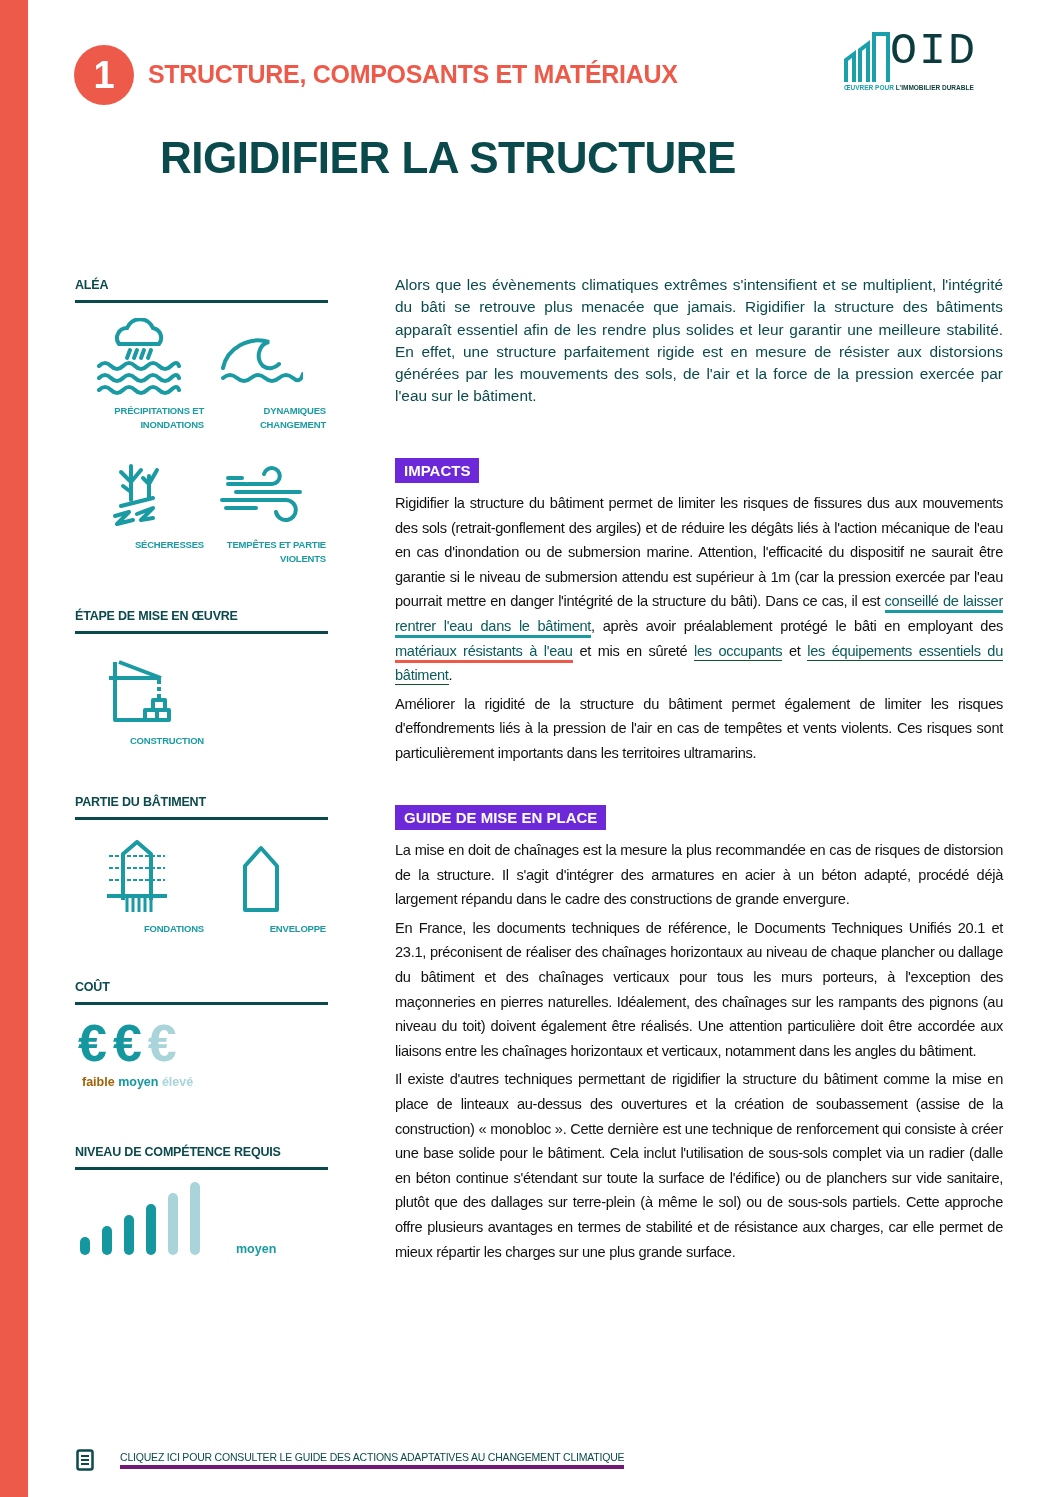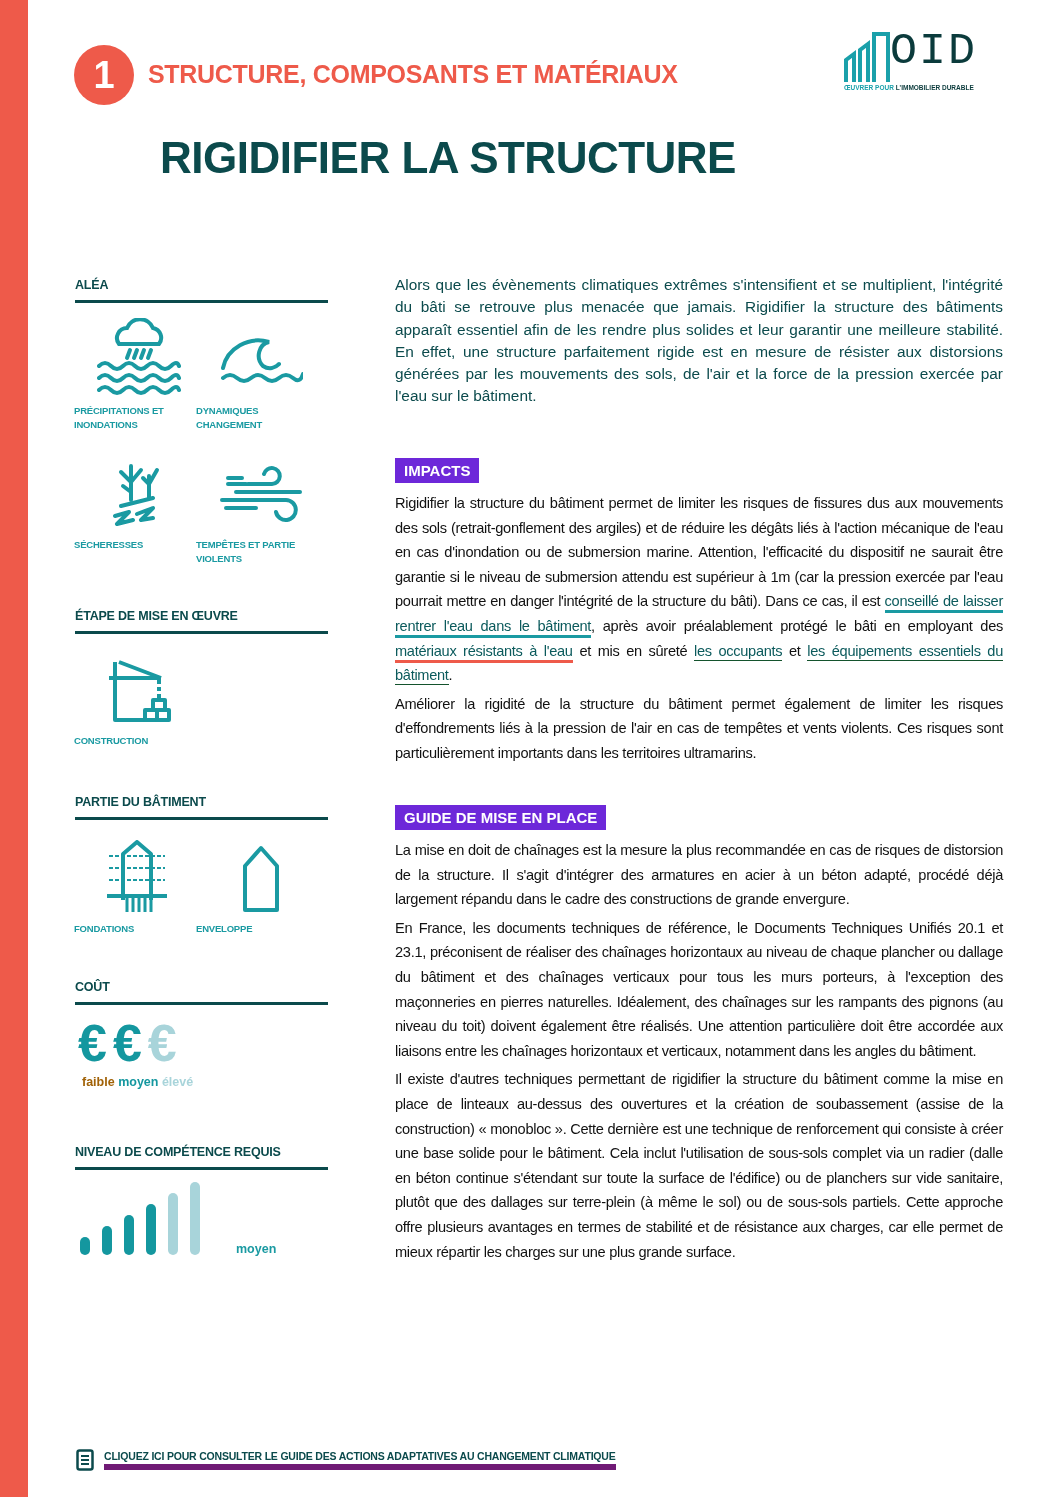--- a/index.html
+++ b/index.html
@@ -10,21 +10,21 @@
   .title { position:absolute; left:160px; top:133px; font-size:44px; font-weight:bold; color:#0b4a4c; letter-spacing:-0.5px; }
   .logo { position:absolute; left:844px; top:28px; width:150px; height:70px; }
   .logo .oid { position:absolute; left:46px; top:-2px; font-size:45px; color:#0b3b3c; font-family:Liberation Mono, monospace; letter-spacing:2px; }
   .logo .tag { position:absolute; left:0px; top:56px; font-size:6.5px; font-weight:bold; white-space:nowrap; }
   .logo .tag .t1 { color:#1aa0aa; }
   .logo .tag .t2 { color:#0b3b3c; }
 
   
   .lc { position:absolute; left:75px; width:253px; }
   .sec-h { font-size:12.5px; font-weight:bold; color:#0b4a4c; padding-bottom:8px; border-bottom:3px solid #0b4a4c; letter-spacing:-0.2px; }
-  .ic { position:absolute; text-align:left; width:130px; }
+  .ic { position:absolute; text-align:right; width:130px; }
   .ic svg { display:block; margin:0 auto; }
   .ic .lbl { font-size:9.5px; font-weight:bold; color:#1a9aa2; line-height:14px; margin-top:6px; letter-spacing:-0.2px; }
 
   .cost { position:absolute; left:78px; top:1017px; }
   .euro { display:inline-block; font-size:52px; font-weight:bold; line-height:52px; margin-right:6px; }
   .cost-labels { position:absolute; left:82px; top:1075px; font-size:12.5px; font-weight:bold; }
   .skill { position:absolute; left:80px; top:1185px; height:70px; width:140px; }
   .skill-bar { position:absolute; bottom:0; width:10px; border-radius:5px; }
   .skill-lbl { position:absolute; left:236px; top:1242px; font-size:12.5px; font-weight:bold; color:#1a9aa2; }
 
@@ -35,21 +35,21 @@
   .sh { display:inline-block; background:#6d28d9; color:#fff; font-size:15px; font-weight:bold; padding:4px 9px; }
   .body-text { font-size:14.6px; line-height:24.6px; color:#111; text-align:justify; letter-spacing:-0.3px; }
   .body-text p { margin:0 0 4px 0; }
   .body-text b { font-weight:normal; }
   .hl { color:#0b5a5c; text-decoration:none; padding-bottom:1px; }
   .hl-teal { border-bottom:3px solid #1a9aa2; }
   .hl-red { border-bottom:3px solid #ee5a4a; }
   .hl-mag { border-bottom:1px solid #14532d; }
 
   .footer { position:absolute; left:76px; top:1449px; display:flex; align-items:center; }
-  .footer-link { margin-left:10px; font-size:10.5px; font-weight:bold; color:#0b4a4c; border-bottom:6px solid #701a75; padding-bottom:2px; letter-spacing:-0.2px; }
+  .footer-link { margin-left:26px; font-size:10.5px; font-weight:normal; color:#0b4a4c; border-bottom:4px solid #701a75; padding-bottom:2px; letter-spacing:-0.2px; }
 </style>
 </head>
 <body>
 
 <div class="sidebar-bar"></div>
 <div class="badge">1</div>
 <div class="chapter">STRUCTURE, COMPOSANTS ET MATÉRIAUX</div>
 <div class="title">RIGIDIFIER LA STRUCTURE</div>
 
 <div class="logo">

